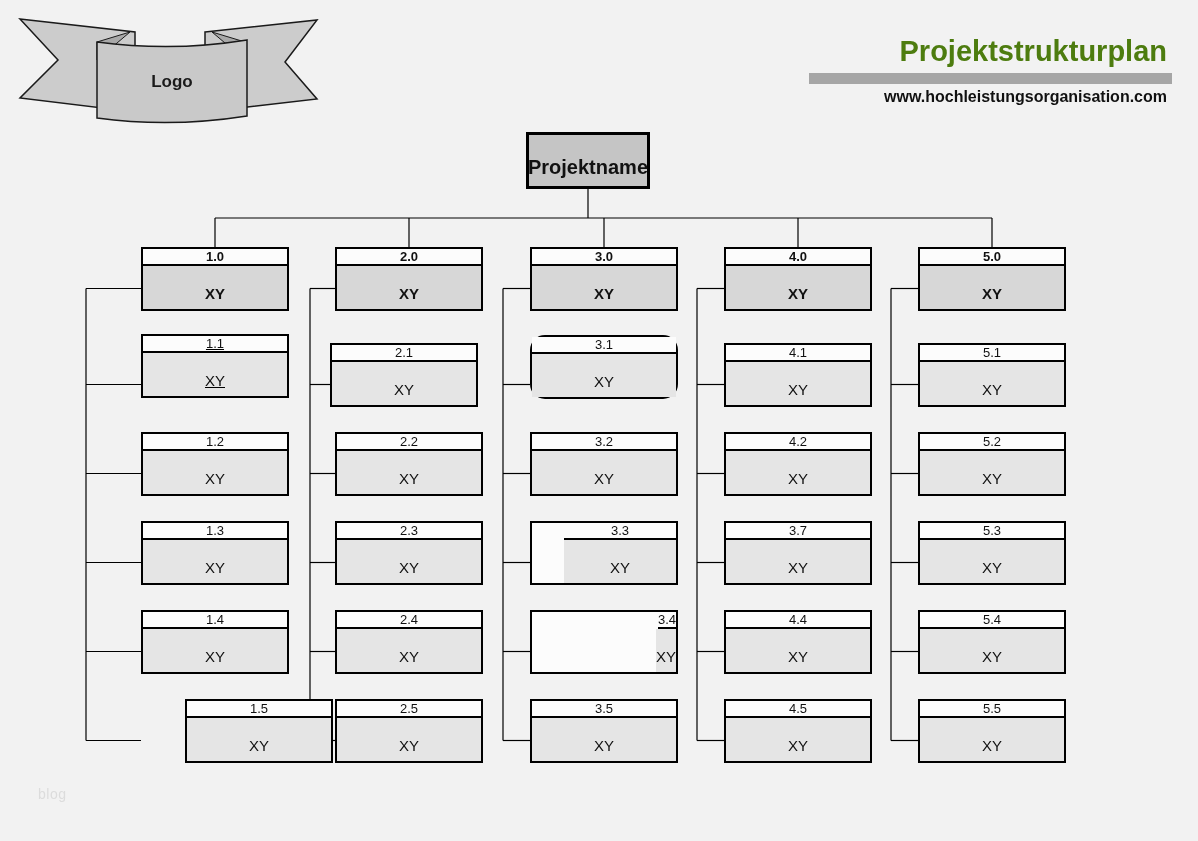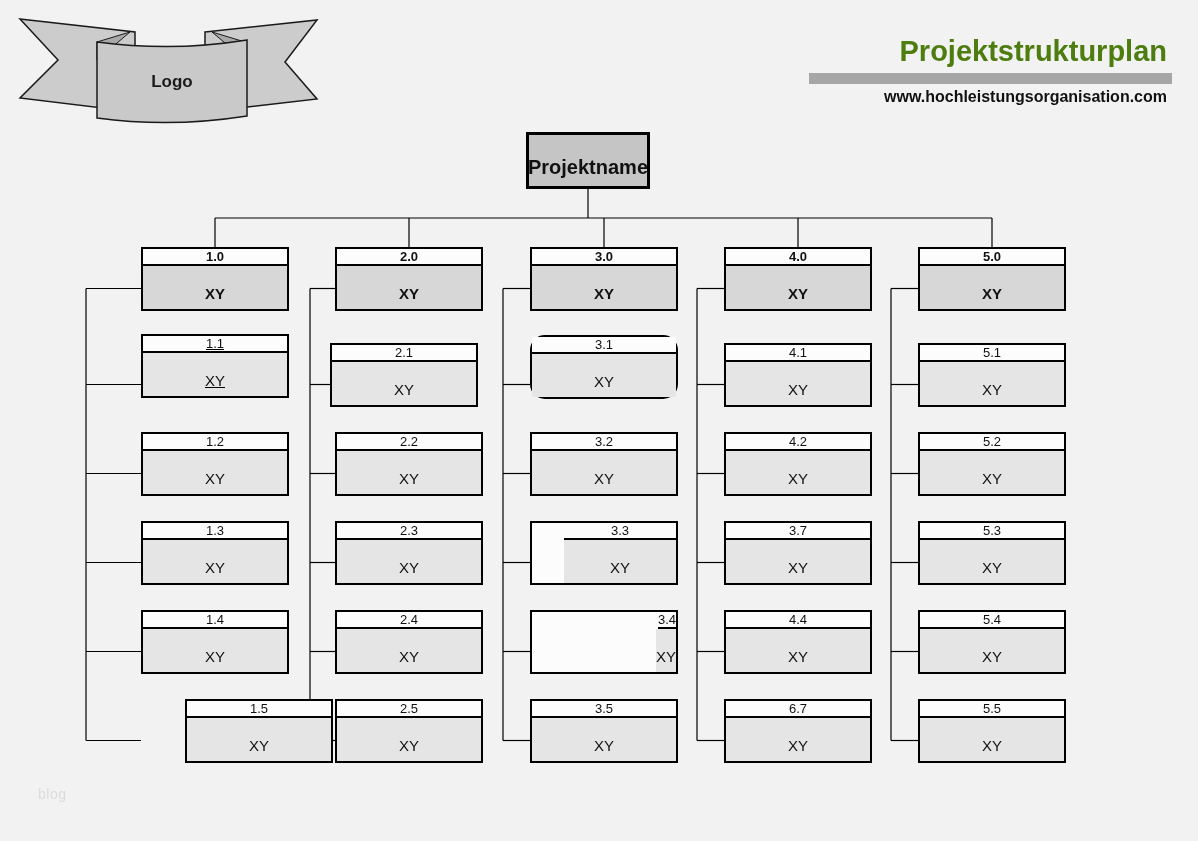--- a/index.html
+++ b/index.html
@@ -222,21 +222,21 @@
       </div>
       <div class="wbs-box child" style="left: 724px; top: 521px;">
         <div class="wbs-head">3.7</div>
         <div class="wbs-body">XY</div>
       </div>
       <div class="wbs-box child" style="left: 724px; top: 610px;">
         <div class="wbs-head">4.4</div>
         <div class="wbs-body">XY</div>
       </div>
       <div class="wbs-box child" style="left: 724px; top: 699px;">
-        <div class="wbs-head">6.7</div>
+        <div class="wbs-head">4.5</div>
         <div class="wbs-body">XY</div>
       </div>
       <div class="wbs-box level1" style="left: 918px; top: 247px;">
         <div class="wbs-head">5.0</div>
         <div class="wbs-body">XY</div>
       </div>
       <div class="wbs-box child" style="left: 918px; top: 343px;">
         <div class="wbs-head">5.1</div>
         <div class="wbs-body">XY</div>
       </div>

